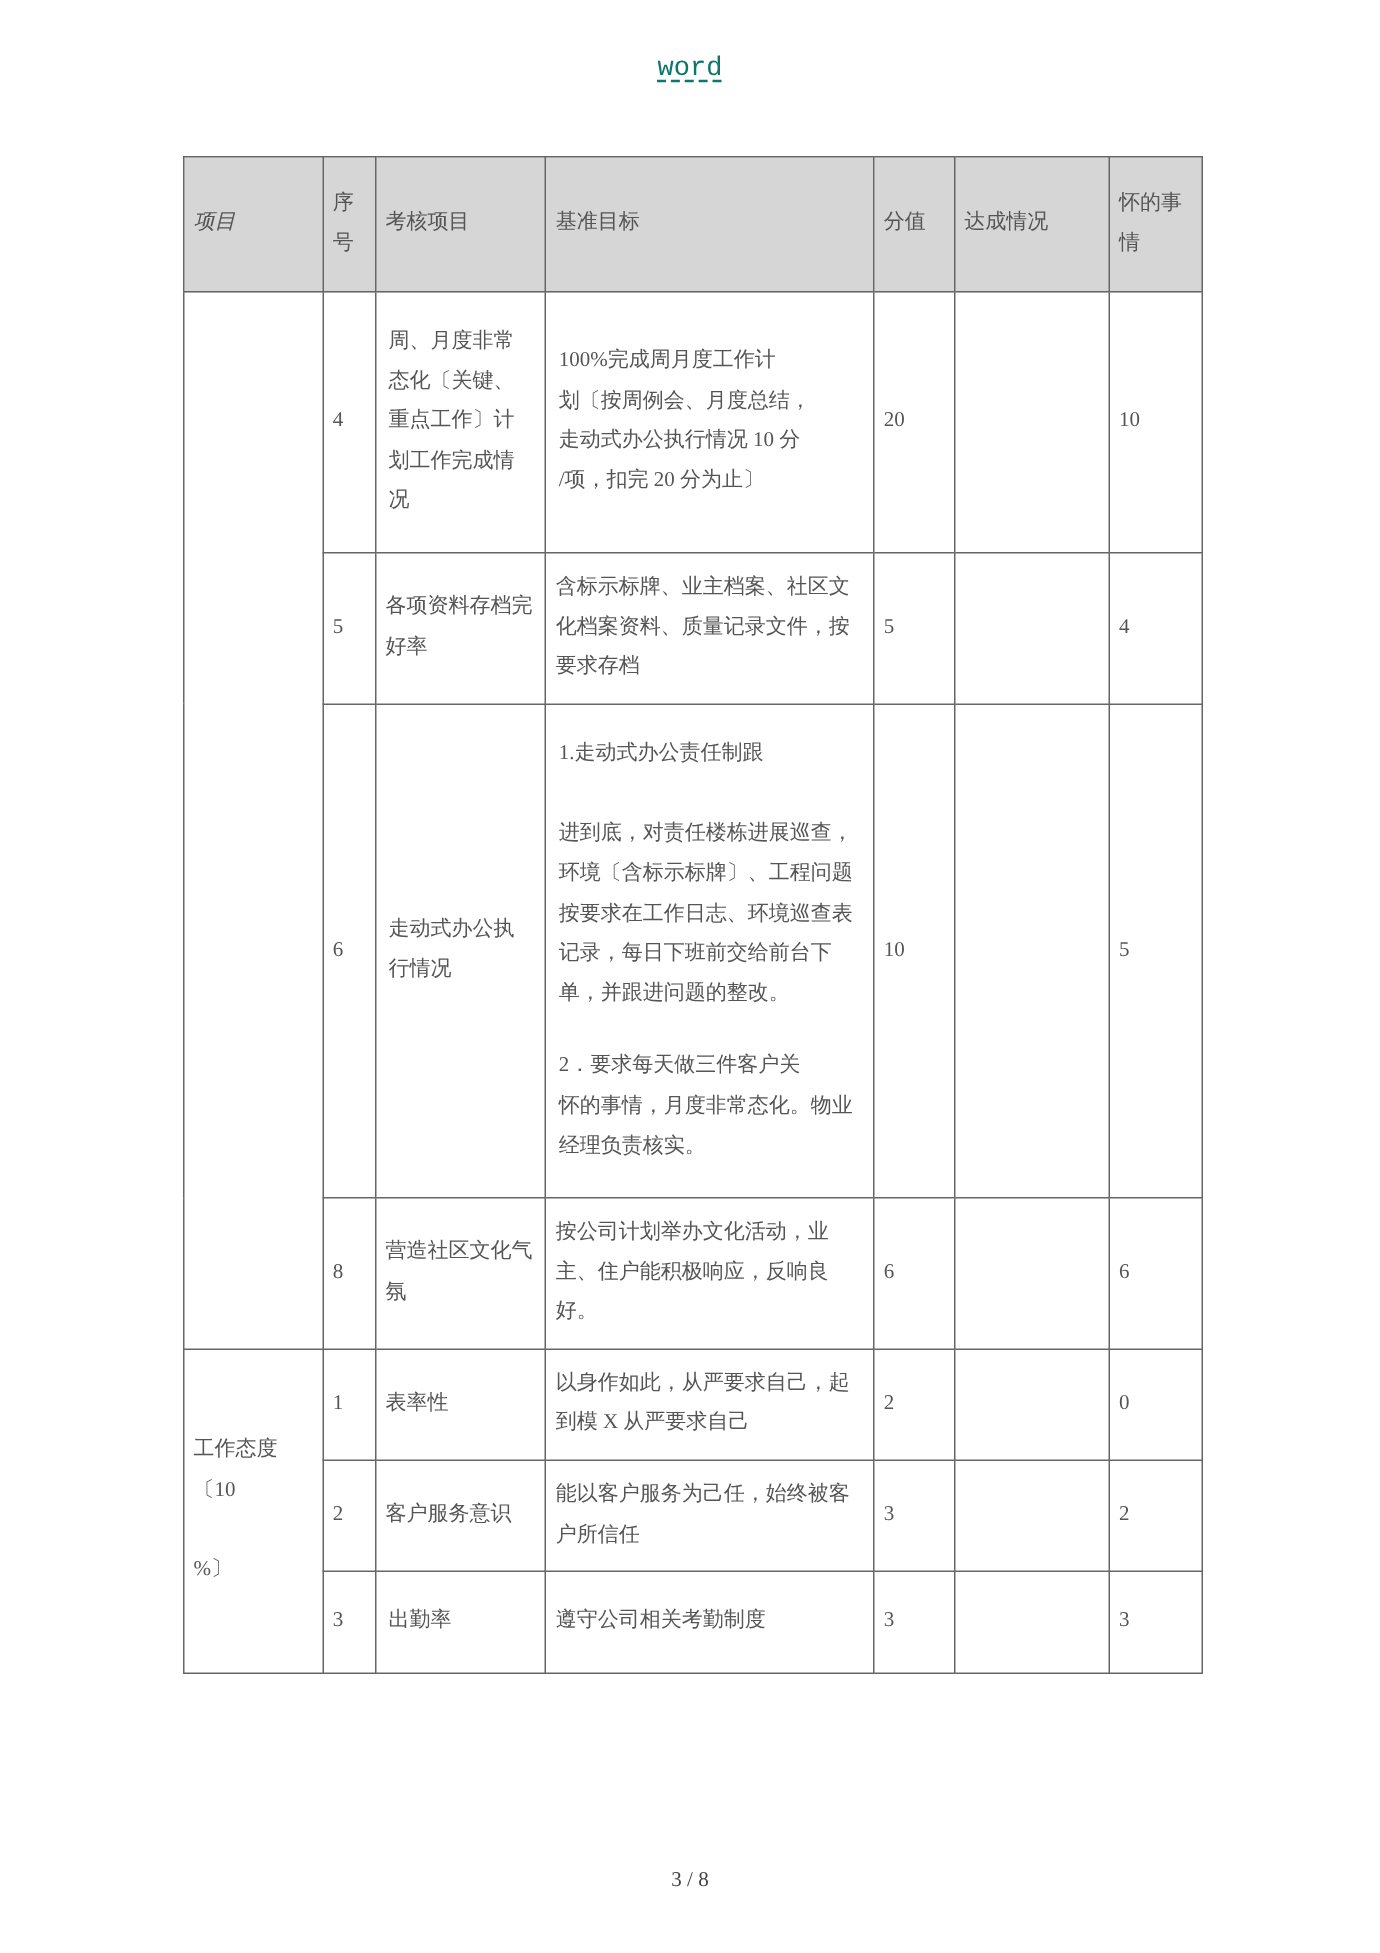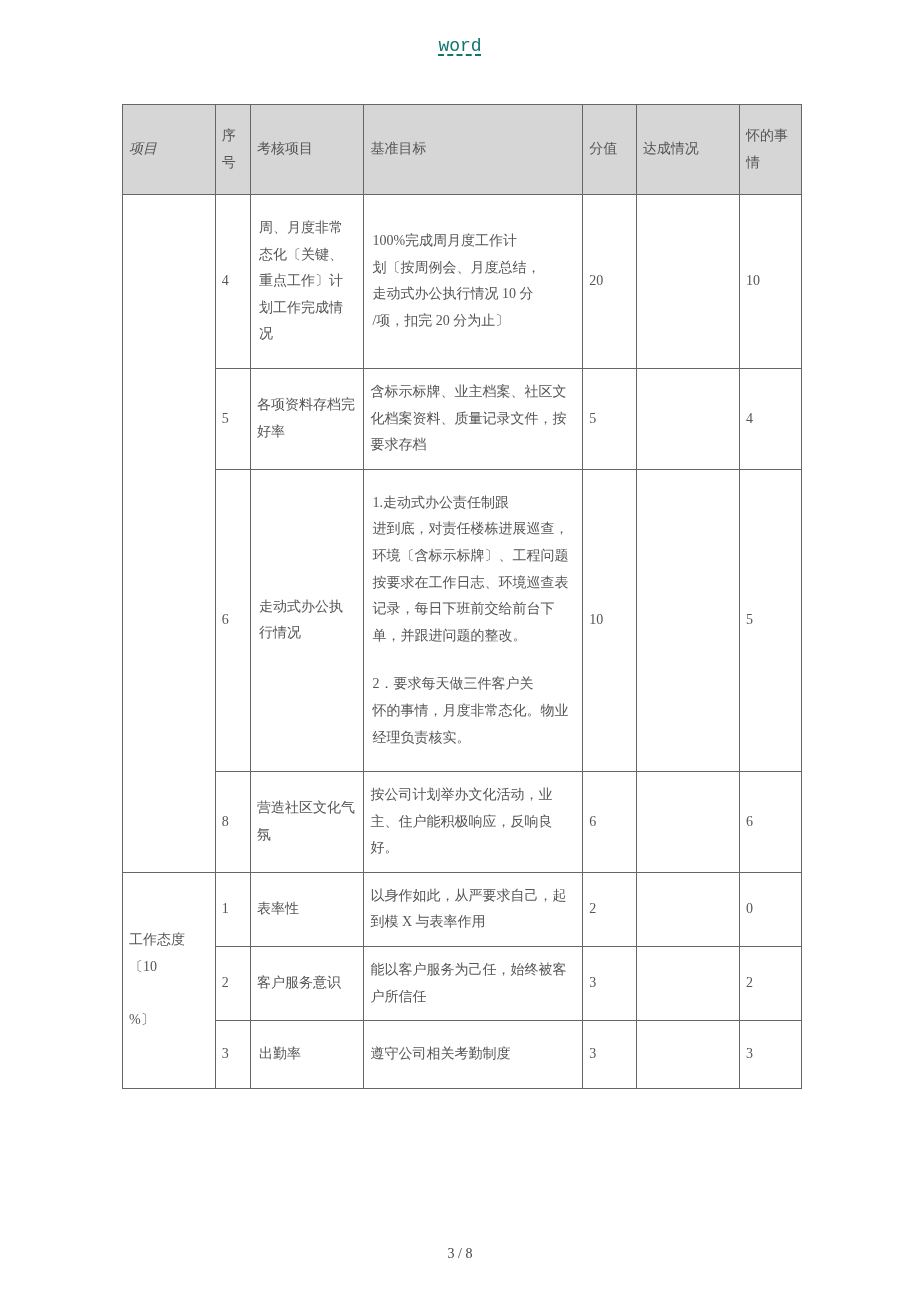--- a/index.html
+++ b/index.html
@@ -105,21 +105,21 @@
       <td>各项资料存档完好率</td>
       <td>含标示标牌、业主档案、社区文化档案资料、质量记录文件，按要求存档</td>
       <td class="num-font">5</td>
       <td></td>
       <td class="num-font">4</td>
     </tr>
     <tr>
       <td class="num-font">6</td>
       <td class="cell-padded">走动式办公执行情况</td>
       <td class="cell-padded">
-        <div style="margin-bottom:0"><span class="num-font">1.</span><span>走动式办公责任制跟</span></div>
+        <div style="margin-bottom:27px"><span class="num-font">1.</span><span>走动式办公责任制跟</span></div>
         <div>进到底，对责任楼栋进展巡查，环境〔含标示标牌〕、工程问题按要求在工作日志、环境巡查表记录，每日下班前交给前台下单，并跟进问题的整改。</div>
         <div style="margin-top:22px"><span class="num-font">2．</span><span>要求每天做三件客户关</span></div>
         <div>怀的事情，月度非常态化。物业经理负责核实。</div>
       </td>
       <td class="num-font">10</td>
       <td></td>
       <td class="num-font">5</td>
     </tr>
     <tr>
       <td class="num-font">8</td>
@@ -131,21 +131,21 @@
     </tr>
 
     <tr>
       <td rowspan="3">
         <span>工作态度〔</span><span class="num-font">10</span><br><br>
         <span class="num-font">%</span><span>〕</span>
       </td>
       <td class="num-font">1</td>
       <td>表率性</td>
       <td>
-        <span>以身作如此，从严要求自己，起到模 </span><span class="num-font">X</span><span> 与表率作用</span>
+        <span>以身作如此，从严要求自己，起到模 </span><span class="num-font">X</span><span> 从严要求自己</span>
       </td>
       <td class="num-font">2</td>
       <td></td>
       <td class="num-font">0</td>
     </tr>
     <tr>
       <td class="num-font">2</td>
       <td>客户服务意识</td>
       <td>能以客户服务为己任，始终被客户所信任</td>
       <td class="num-font">3</td>

